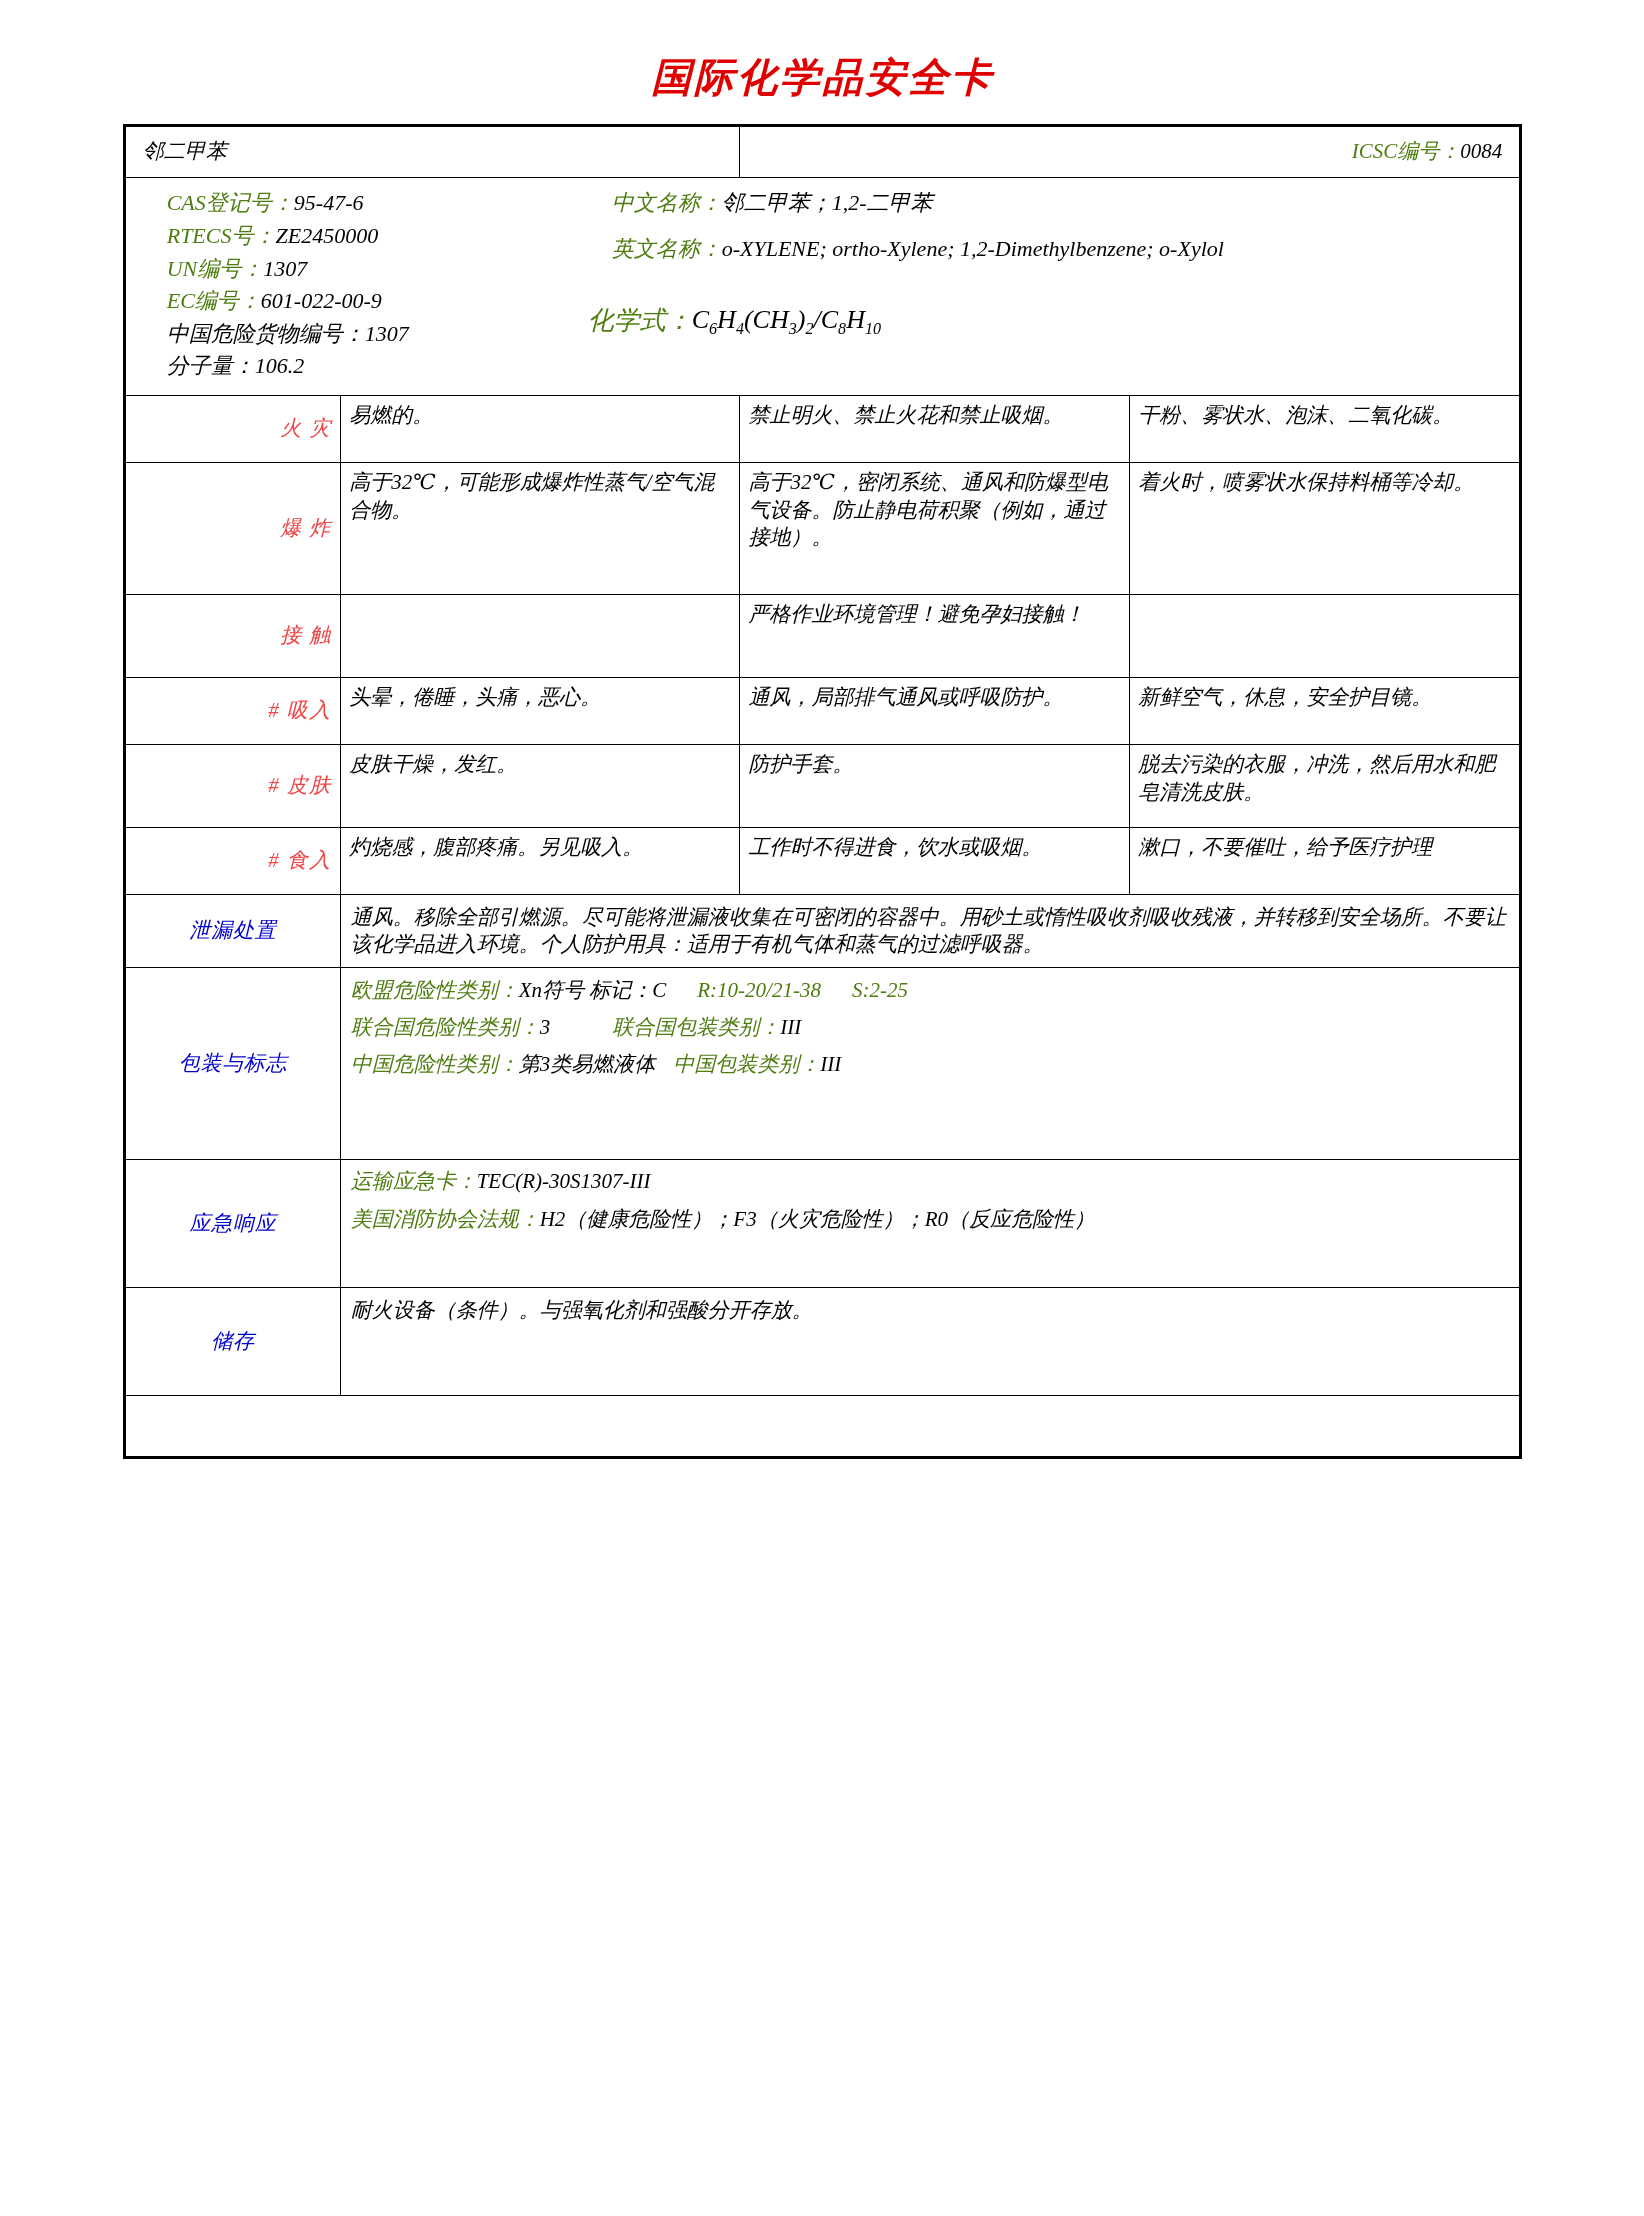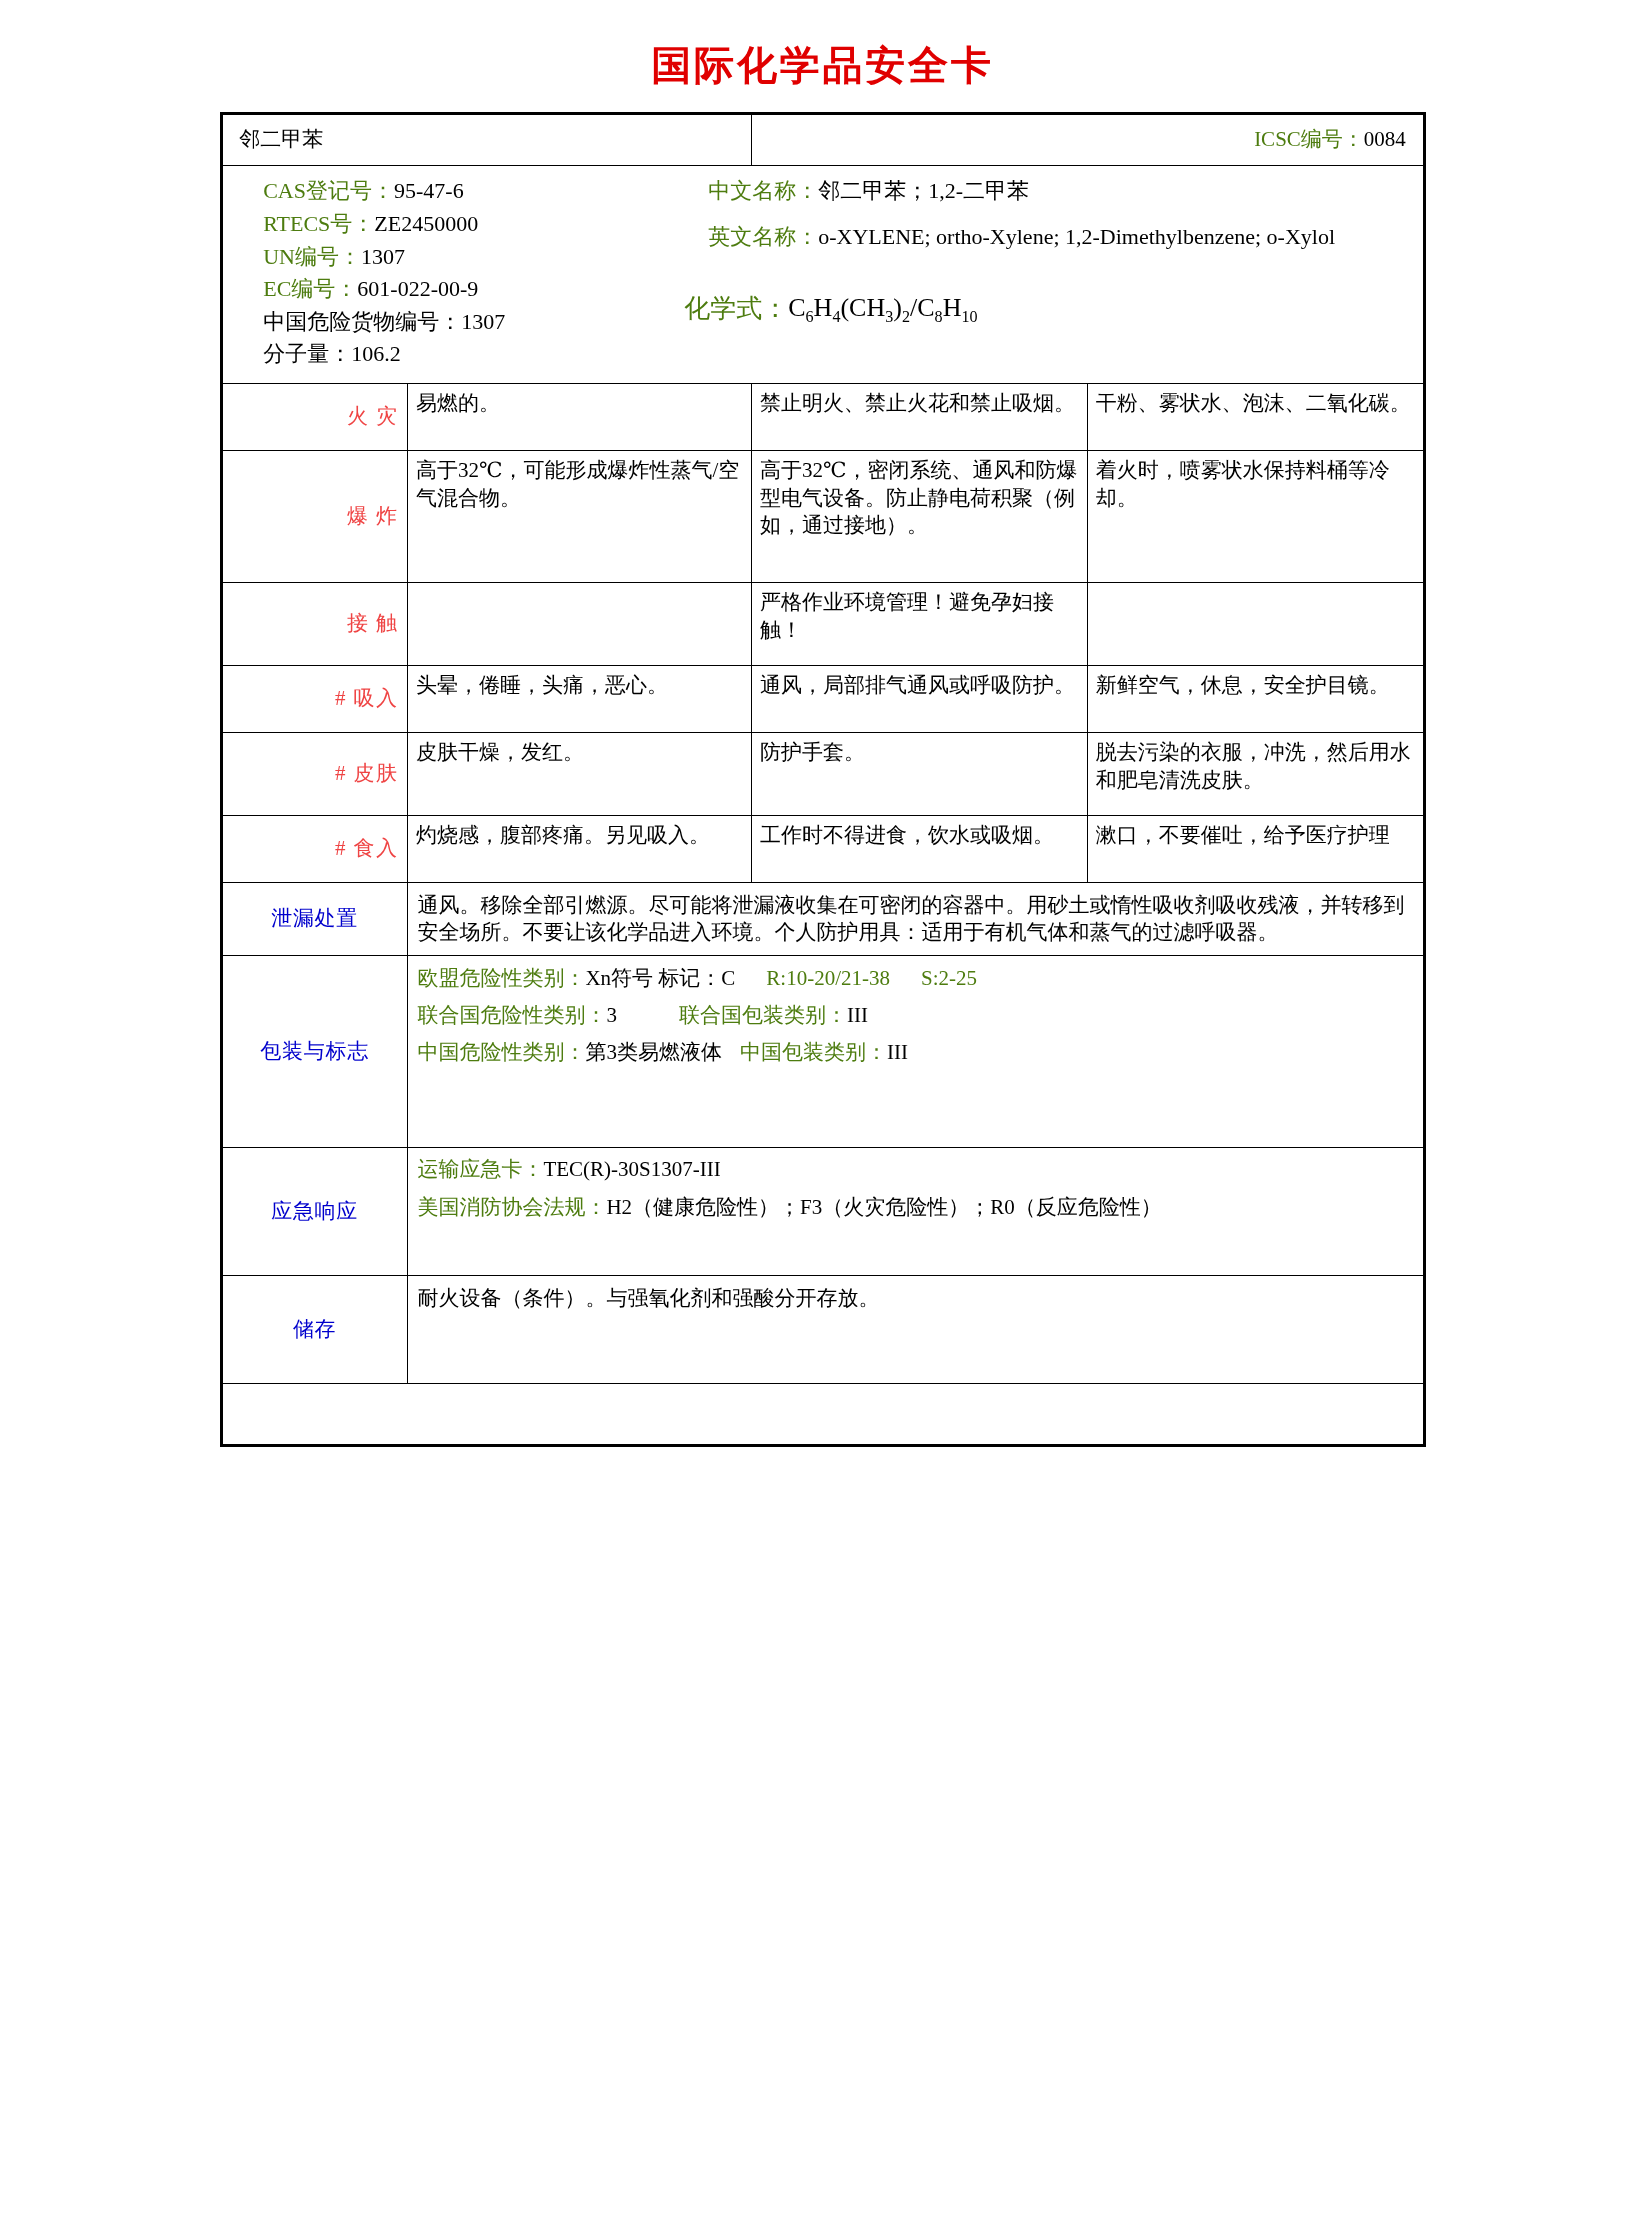--- a/index.html
+++ b/index.html
@@ -8,34 +8,35 @@
     background: #ffffff;
   }
   body {
     width: 1645px;
     font-family: "Liberation Serif", "DejaVu Serif", serif;
     color: #000000;
   }
   .page {
     width: 1645px;
     box-sizing: border-box;
-    padding: 28px 0 0 0;
+    padding: 40px 0 0 0;
+    font-style: italic;
   }
   .doc-title {
     text-align: center;
     color: #e00000;
     font-family: "DejaVu Sans", "Liberation Sans", sans-serif;
     font-weight: bold;
     font-size: 40px;
     letter-spacing: 2.8px;
     margin: 9.7px 0 19.4px 0;
   }
   .card {
     margin: 0 auto;
-    width: 1206px;
+    width: 1399px;
     border: 2.1px solid #000;
     box-sizing: border-box;
   }
   table.t {
     border-collapse: collapse;
     width: 100%;
     table-layout: fixed;
   }
   table.t td {
     border: 1.4px solid #000;

